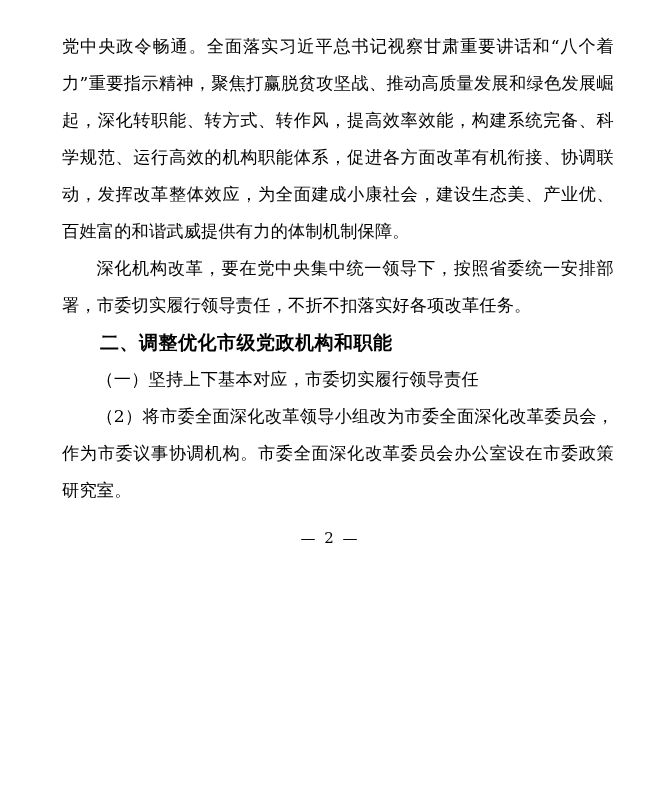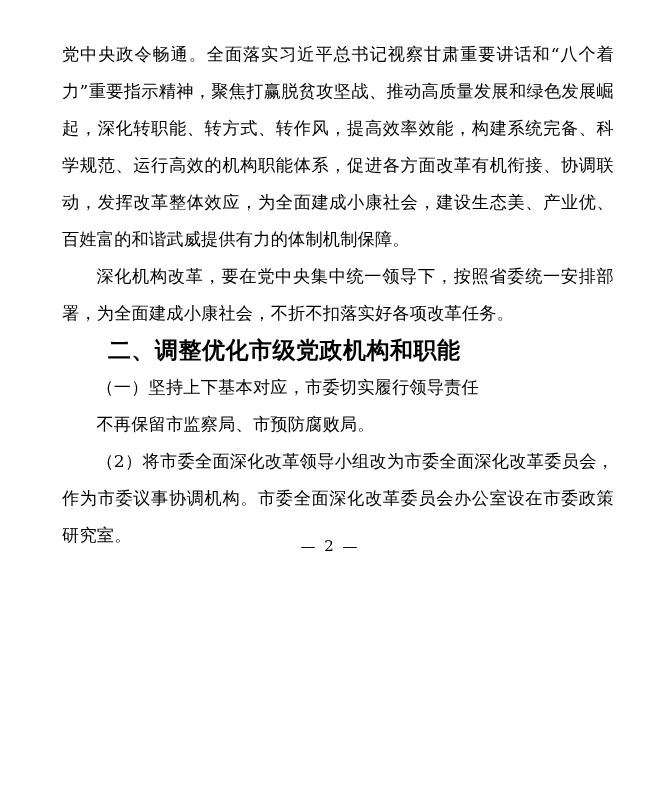--- a/index.html
+++ b/index.html
@@ -14,21 +14,20 @@
     color: #000000;
     position: relative;
     overflow: hidden;
   }
   .page {
     width: 660px;
     height: 565px;
     box-sizing: border-box;
     padding: 28px 46px 0 62px;
     position: relative;
-    margin-top: 8px;
   }
   .doc-body {
     font-size: 17.2px;
     line-height: 37px;
     text-align: justify;
     text-justify: inter-ideograph;
     letter-spacing: 0.2px;
   }
   p {
     margin: 0;
@@ -36,21 +35,21 @@
   .para {
     text-indent: 2em;
   }
   .noindent {
     text-indent: 0;
   }
   .heading {
     text-indent: 2em;
     font-family: "DejaVu Sans", "Liberation Sans", sans-serif;
     font-weight: bold;
-    font-size: 23px;
+    font-size: 19px;
     letter-spacing: 0.5px;
   }
   .footer {
     position: absolute;
     left: 0;
     right: 0;
     bottom: 18px;
     text-align: center;
     font-size: 15px;
     font-family: "DejaVu Serif", "Liberation Serif", serif;
@@ -59,22 +58,21 @@
   .pagenum-wrap {
     display: inline-block;
   }
 </style>
 </head>
 <body>
 
 <div class="page">
   <div class="doc-body">
     <p class="para noindent">党中央政令畅通。全面落实习近平总书记视察甘肃重要讲话和“八个着力”重要指示精神，聚焦打赢脱贫攻坚战、推动高质量发展和绿色发展崛起，深化转职能、转方式、转作风，提高效率效能，构建系统完备、科学规范、运行高效的机构职能体系，促进各方面改革有机衔接、协调联动，发挥改革整体效应，为全面建成小康社会，建设生态美、产业优、百姓富的和谐武威提供有力的体制机制保障。</p>
-    <p class="para">深化机构改革，要在党中央集中统一领导下，按照省委统一安排部署，为全面建成小康社会，不折不扣落实好各项改革任务。</p>
+    <p class="para">深化机构改革，要在党中央集中统一领导下，按照省委统一安排部署，市委切实履行领导责任，不折不扣落实好各项改革任务。</p>
     <p class="heading">二、调整优化市级党政机构和职能</p>
     <p class="para">（一）坚持上下基本对应，市委切实履行领导责任</p>
-    <p class="para">不再保留市监察局、市预防腐败局。</p>
     <p class="para">（2）将市委全面深化改革领导小组改为市委全面深化改革委员会，作为市委议事协调机构。市委全面深化改革委员会办公室设在市委政策研究室。</p>
   </div>
   <div class="footer">
     <span class="pagenum-wrap">— 2 —</span>
   </div>
 </div>
 
 </body></html>

